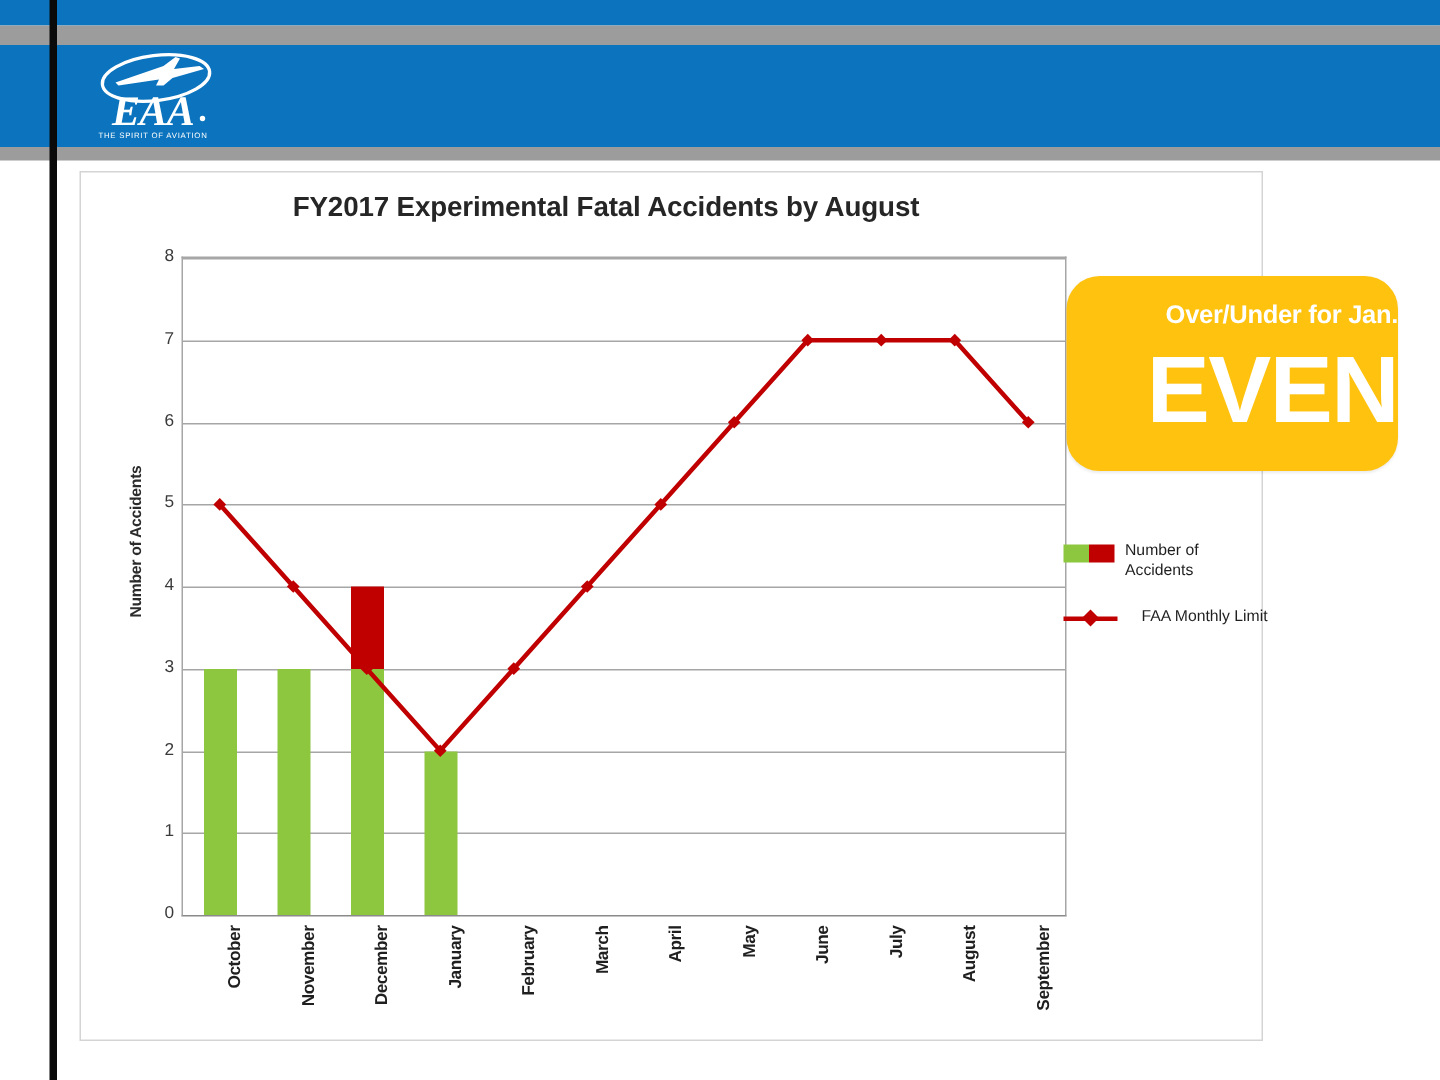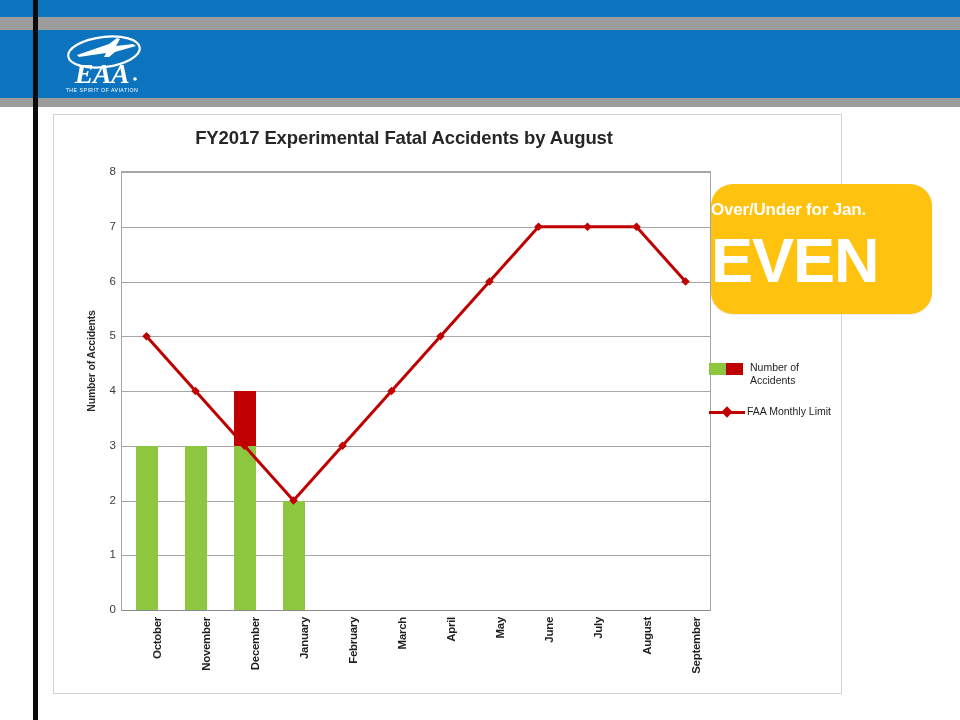--- a/index.html
+++ b/index.html
@@ -178,46 +178,46 @@
     width: 36px; height: 12px; flex: 0 0 auto; position: relative; margin-top: 1px;
   }
   .legend-line-mark .ln {
     position: absolute; left: 0; top: 5px; width: 36px; height: 2.5px; background: #C00000;
   }
   .legend-line-mark .dia {
     position: absolute; left: 14px; top: 2px; width: 8px; height: 8px;
     background: #C00000; transform: rotate(45deg);
   }
   .legend-label-line {
-    font-size: 10.5px; color: #1f1f1f; margin-left: 2px;
+    font-size: 10.5px; color: #1f1f1f; margin-left: 16px;
     font-family: "Liberation Sans", sans-serif; line-height: 13px; white-space: nowrap;
   }
 
   
   .callout {
     position: absolute;
     left: 711px; top: 184px;
     width: 221px; height: 130px;
     background: #FFC20E;
     border-radius: 22px;
     z-index: 5;
     box-shadow: 0 1px 2px rgba(0,0,0,0.08);
   }
   .callout-heading {
     position: absolute; left: 0; top: 16px; width: 100%;
-    text-align: left;
+    text-align: right;
     color: #ffffff;
     font-size: 17px;
     font-weight: bold;
     font-family: "Liberation Sans", sans-serif;
     letter-spacing: -0.2px;
   }
   .callout-value {
     position: absolute; left: 0; top: 40px; width: 100%;
-    text-align: left;
+    text-align: right;
     color: #ffffff;
     font-size: 63px;
     font-weight: bold;
     font-family: "Liberation Sans", sans-serif;
     line-height: 72px;
     letter-spacing: -1px;
   }
 
   svg.line-layer { position: absolute; left: 0; top: 0; overflow: visible; }
 </style>

